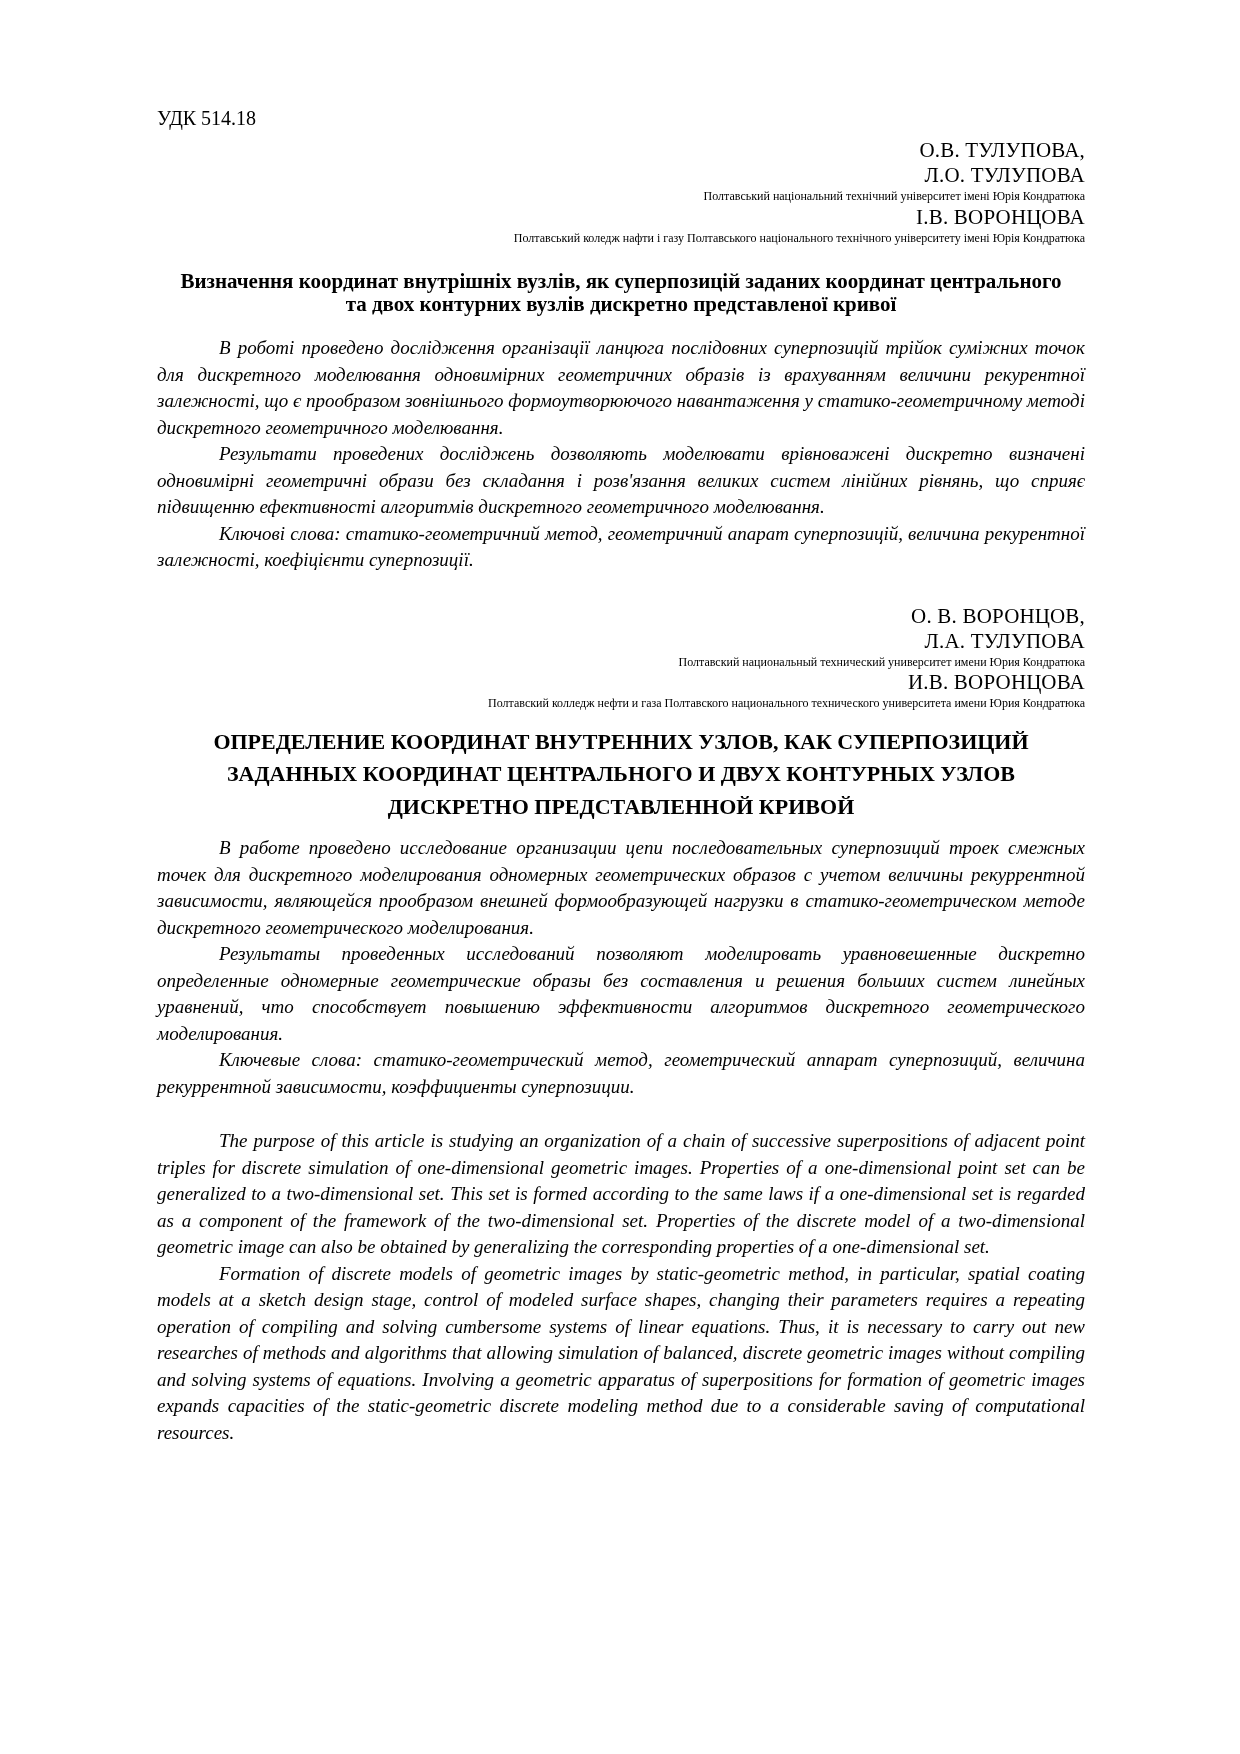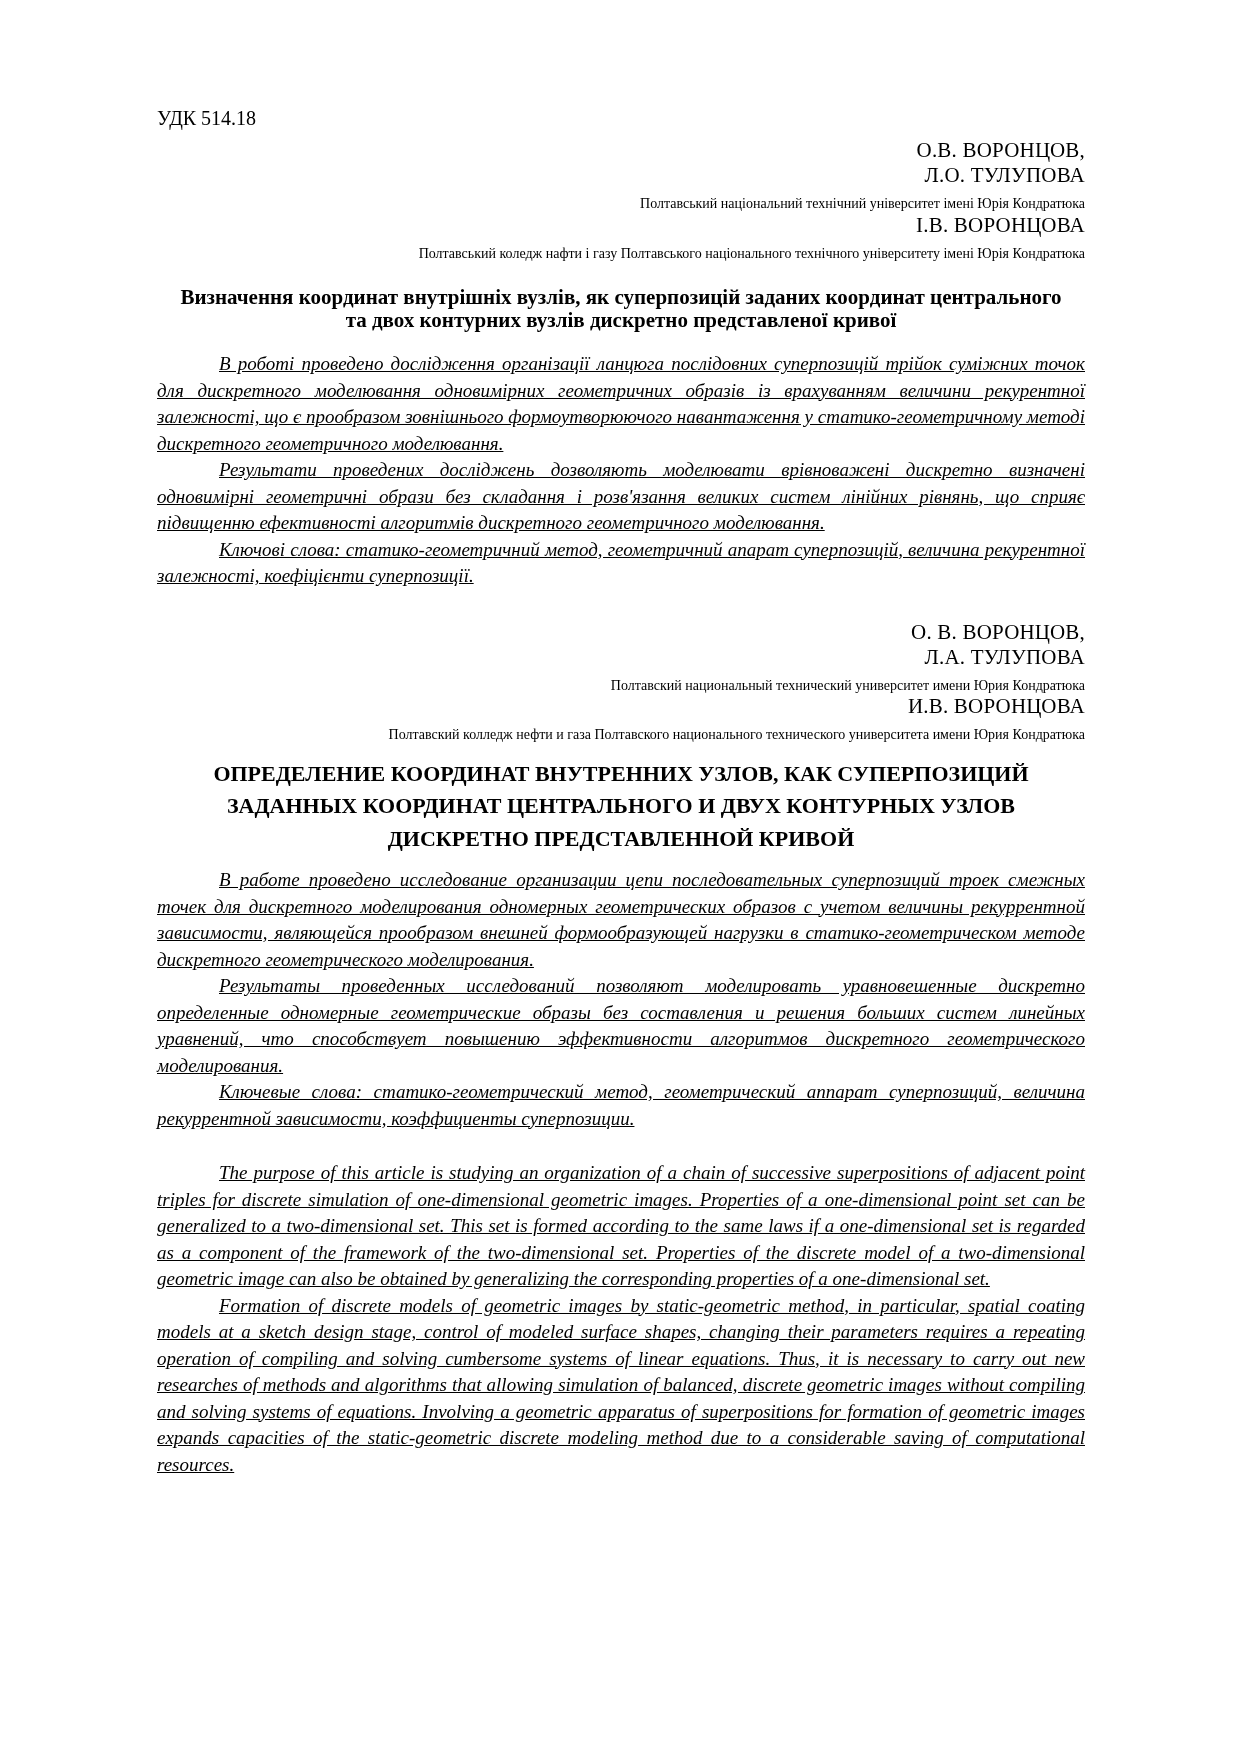--- a/index.html
+++ b/index.html
@@ -27,23 +27,22 @@
   .authors-block {
     text-align: right;
   }
   .authors-block.first { margin-top: 8px; }
   .author-name {
     font-size: 21px;
     line-height: 25px;
     letter-spacing: 0.2px;
   }
   .affiliation {
-    font-size: 14px;
+    font-size: 12px;
     line-height: 16.5px;
-    margin-top: 8px;
   }
   .article-title {
     font-weight: bold;
     text-align: center;
     margin: 24px 0 0 0;
     font-size: 21px;
     line-height: 23px;
     padding: 0 12px;
   }
   .article-title.caps {
@@ -51,40 +50,39 @@
     line-height: 32.5px;
     margin-top: 14px;
     padding: 0 4px;
   }
   .abstract {
     margin-top: 19px;
     font-style: italic;
     font-size: 19px;
     line-height: 26.5px;
     text-align: justify;
-    text-decoration: underline;
   }
   .abstract p {
     margin: 0;
     text-indent: 62px;
   }
   .authors-block.ru { margin-top: 30px; }
   .abstract.ru { margin-top: 12px; }
   .authors-block.en { margin-top: 28px; }
   .abstract.en { margin-top: 28px; }
 </style>
 </head>
 <body>
 
 <div class="page">
 
   <div class="udc">УДК 514.18</div>
 
   <div class="authors-block first">
-    <div class="author-name">О.В. ВОРОНЦОВ,</div>
+    <div class="author-name">О.В. ТУЛУПОВА,</div>
     <div class="author-name">Л.О. ТУЛУПОВА</div>
     <div class="affiliation">Полтавський національний технічний університет імені Юрія Кондратюка</div>
     <div class="author-name">І.В. ВОРОНЦОВА</div>
     <div class="affiliation">Полтавський коледж нафти і газу Полтавського національного технічного університету імені Юрія Кондратюка</div>
   </div>
 
   <h1 class="article-title">Визначення координат внутрішніх вузлів, як суперпозицій заданих координат центрального та двох контурних вузлів дискретно представленої кривої</h1>
 
   <div class="abstract">
     <p>В роботі проведено дослідження організації ланцюга послідовних суперпозицій трійок суміжних точок для дискретного моделювання одновимірних геометричних образів із врахуванням величини рекурентної залежності, що є прообразом зовнішнього формоутворюючого навантаження у статико-геометричному методі дискретного геометричного моделювання.</p>

